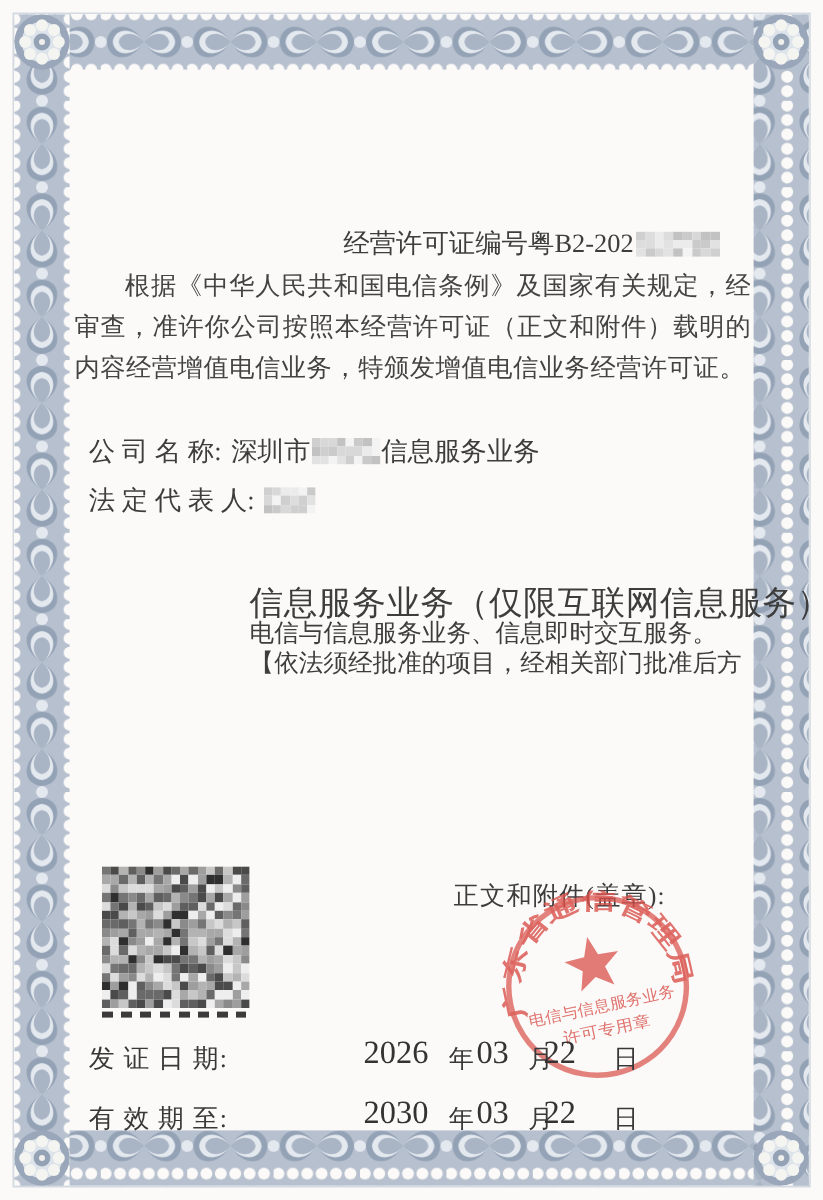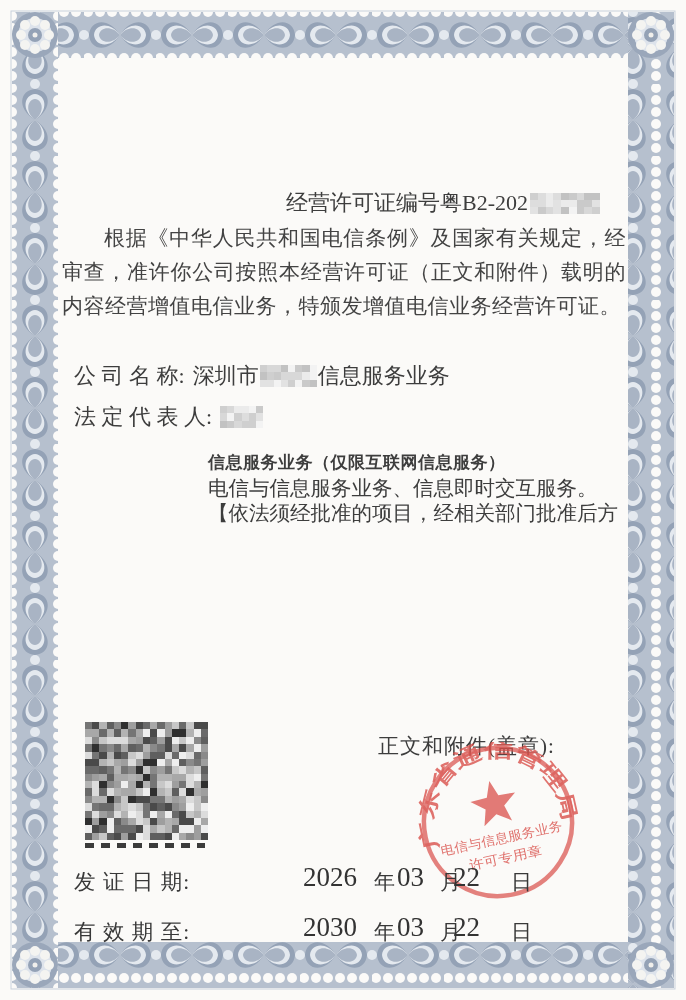--- a/index.html
+++ b/index.html
@@ -23,21 +23,21 @@
   .rep-row{top:402px;}
   .field-row .lab{margin-right:8px;}
 
   .mosaic{display:grid;overflow:hidden;}
   .mz-license{width:70px;height:21px;margin-left:2px;align-self:center;}
   .mz-company{width:57px;height:22px;margin:0 1px;}
   .mz-rep{width:43px;height:22px;}
 
   .biz-label{position:absolute;top:452px;left:74px;font-size:20.5px;line-height:25.5px;color:#3d3d3d;white-space:nowrap;}
   .biz-value{position:absolute;top:450px;left:208px;width:436px;font-size:20.5px;line-height:25.5px;color:#3d3d3d;white-space:nowrap;}
-  .biz-value .v1{font-family:"Liberation Sans","DejaVu Sans",sans-serif;font-weight:bold;font-size:17px;letter-spacing:0.5px;}
+  .biz-value .v1{font-family:"Liberation Sans","DejaVu Sans",sans-serif;font-weight:normal;font-size:28px;letter-spacing:0.5px;margin-top:40px;}
 
   .issuer{position:absolute;top:732px;left:378px;font-size:21px;letter-spacing:1px;color:#3d3d3d;}
 
   .qr{position:absolute;top:722px;left:85px;width:123px;height:118px;}
   .qr-dash{position:absolute;top:843px;left:85px;width:120px;height:5px;
            background:repeating-linear-gradient(90deg,#3b3b3b 0 9px,rgba(0,0,0,0) 9px 16px);}
 
   .seal-svg{position:absolute;top:742px;left:396px;width:204px;height:158px;opacity:0.88;}
 
   .date-row{position:absolute;left:0;width:100%;height:36px;color:#383838;}

